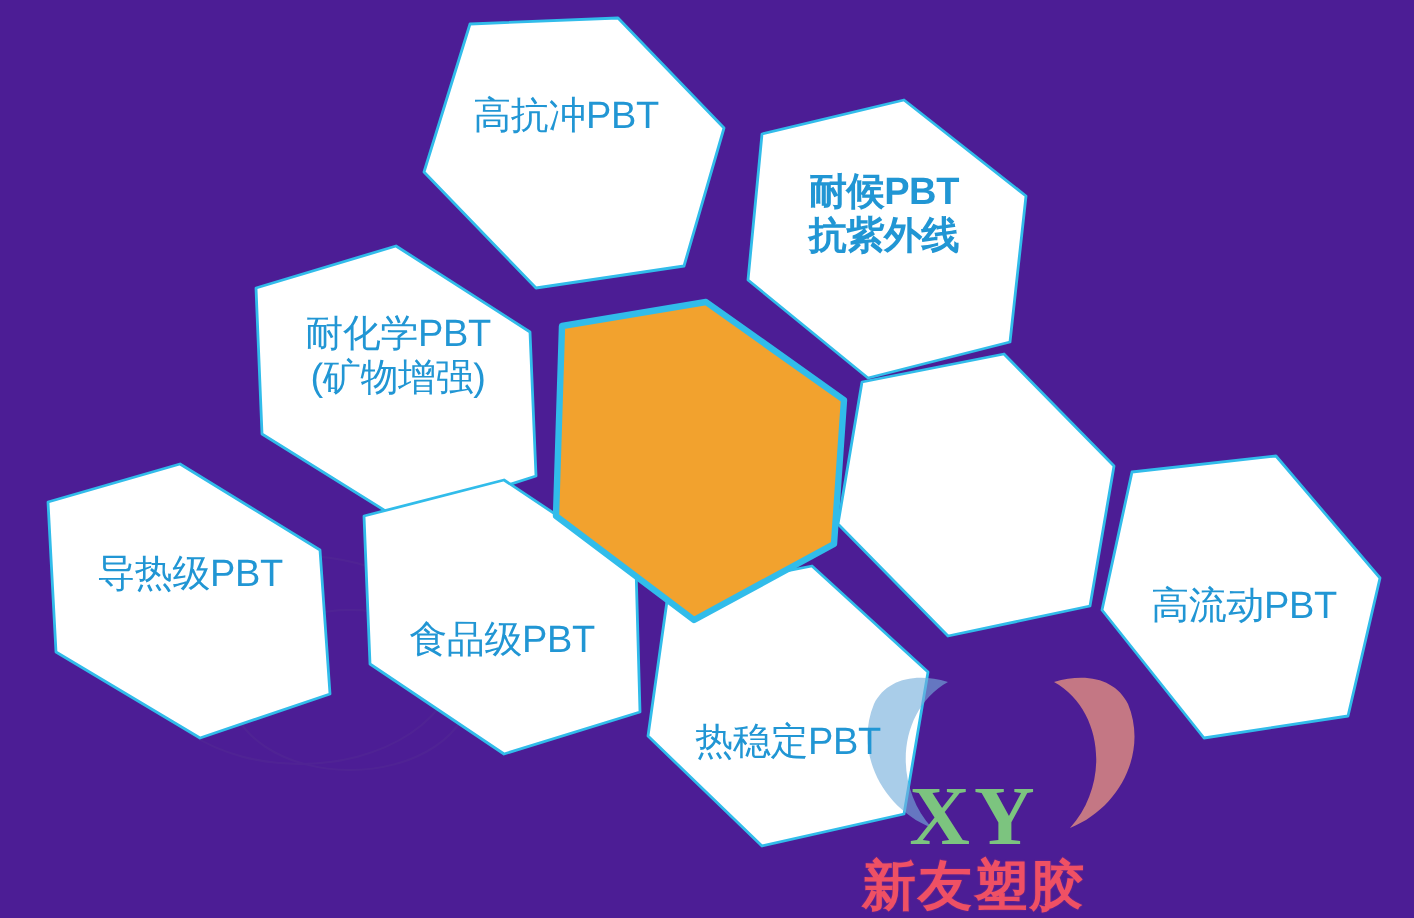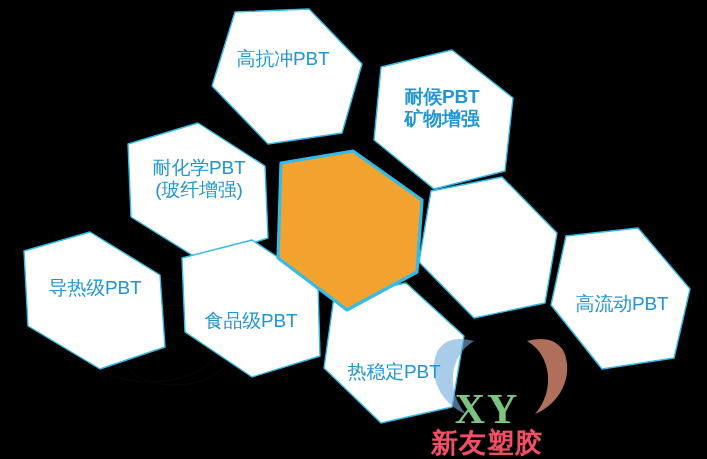--- a/index.html
+++ b/index.html
@@ -12,21 +12,21 @@
     height: 459px;
     position: relative;
     overflow: hidden;
     font-family: "Liberation Sans", "DejaVu Sans", sans-serif;
   }
   #stage {
     position: absolute;
     left: 0; top: 0;
     width: 707px;
     height: 459px;
-    background: #000000;
+    background: #4c1d95;
   }
   svg.diagram {
     position: absolute;
     left: 0; top: 0;
     width: 707px;
     height: 459px;
   }
   .hex-outline {
     fill: #ffffff;
     stroke: #31bcea;
@@ -134,26 +134,26 @@
       <path d="M 527,341 C 552,355 555,392 535,414 C 560,404 574,376 564,352 C 558,340 544,336 527,341 Z" fill="#F29A7E" opacity="0.72"></path>
     </g>
   </svg>
 
   <div class="hex-label two-line" style="left:203px; top:48px; width:160px;">
     <div>高抗冲PBT</div>
   </div>
 
   <div class="hex-label two-line" style="left:372px; top:86px; width:140px;font-weight:bold;">
     <div>耐候PBT</div>
-    <div>矿物增强</div>
+    <div>抗紫外线</div>
   </div>
 
   <div class="hex-label two-line" style="left:125px; top:157px; width:148px;">
     <div>耐化学PBT</div>
-    <div>(玻纤增强)</div>
+    <div>(矿物增强)</div>
   </div>
 
   <div class="hex-label" style="left:20px; top:277px; width:150px;">
     <div>导热级PBT</div>
   </div>
 
   <div class="hex-label" style="left:177px; top:310px; width:148px;">
     <div>食品级PBT</div>
   </div>
 

